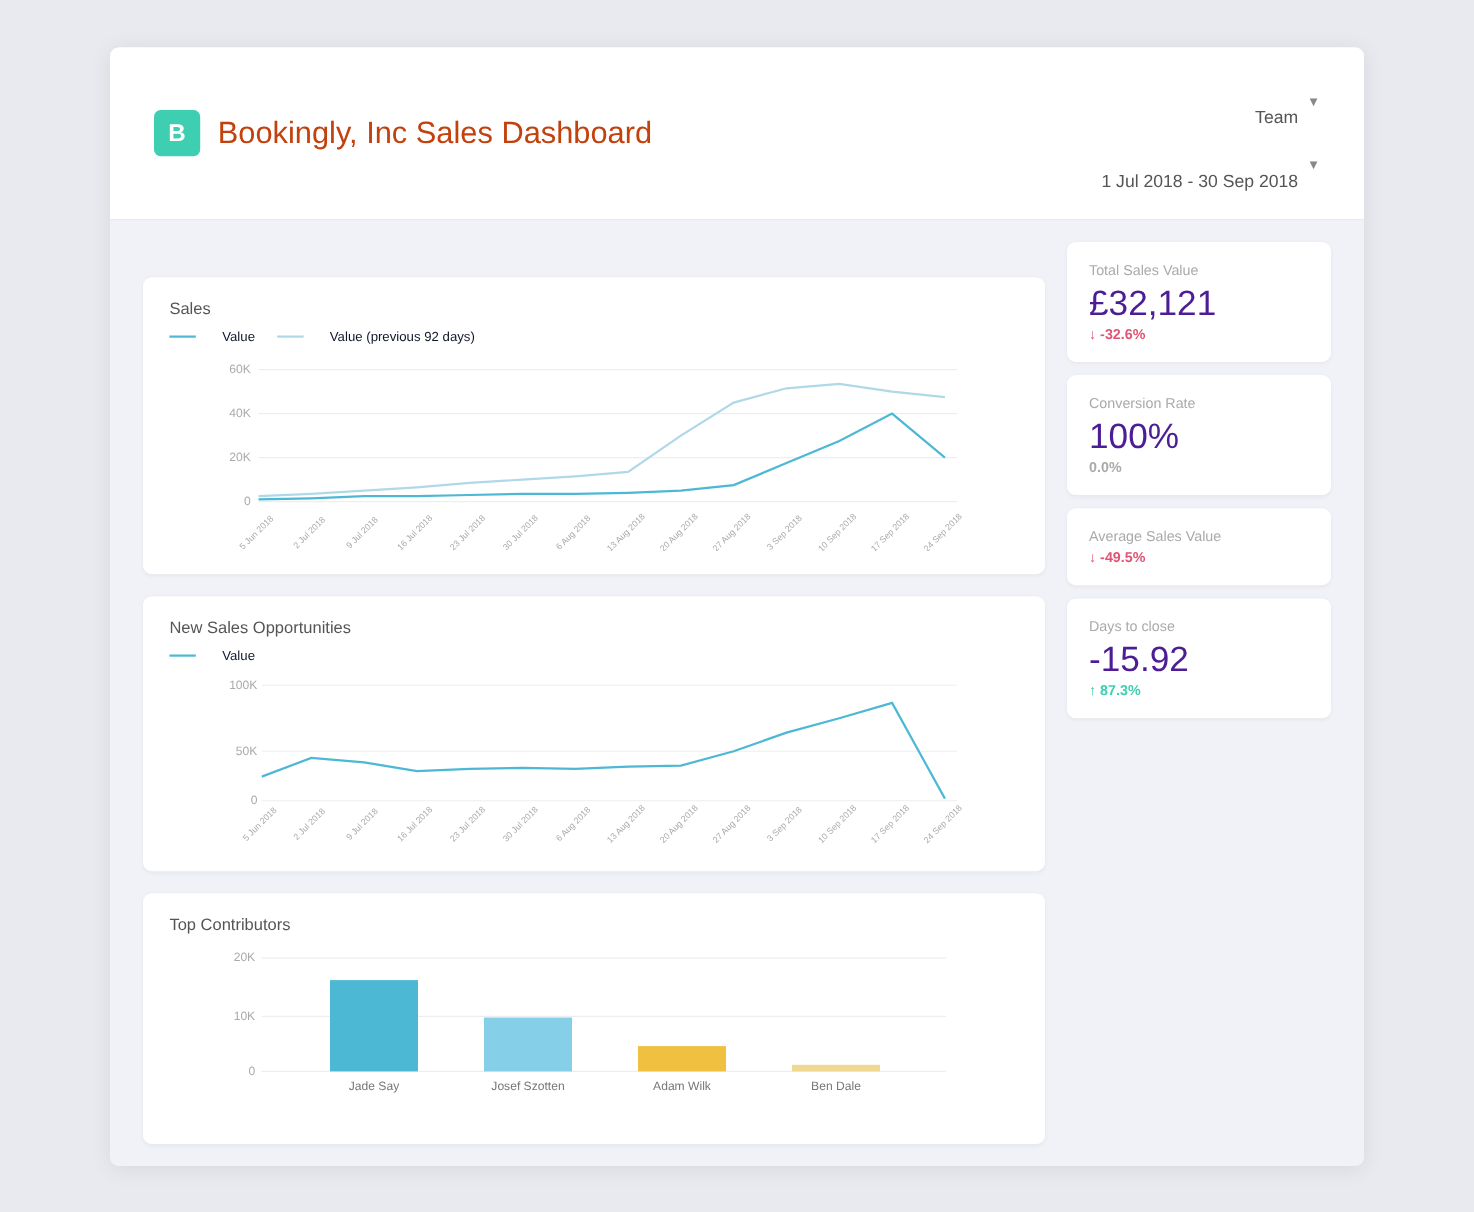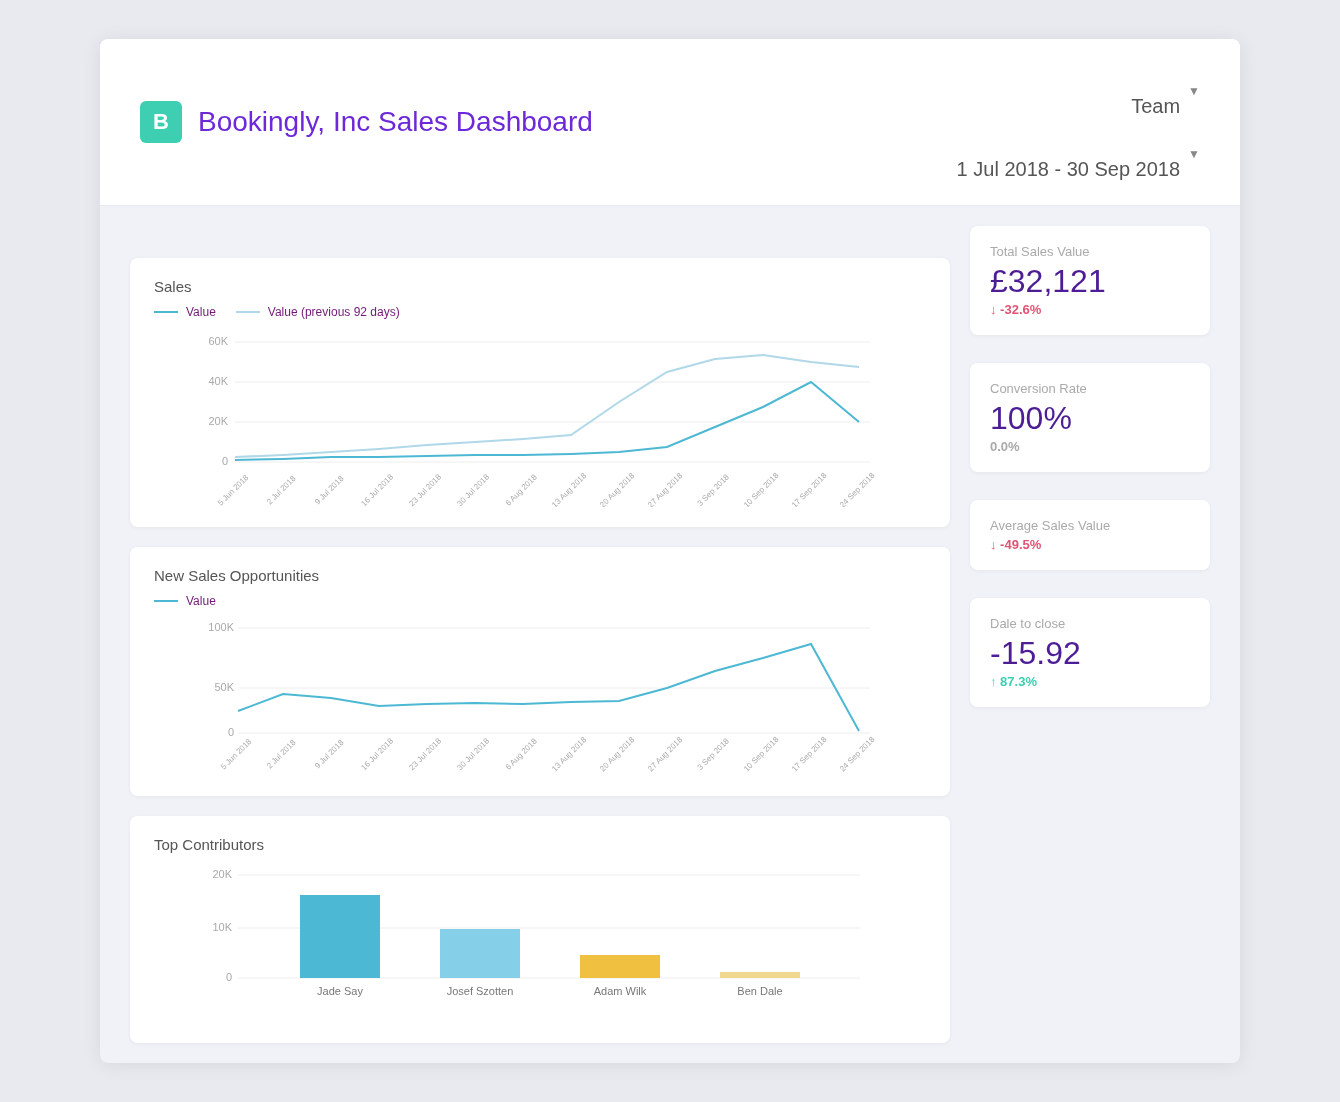--- a/index.html
+++ b/index.html
@@ -41,36 +41,36 @@
       display: flex;
       align-items: center;
       justify-content: center;
       color: #fff;
       font-size: 22px;
       font-weight: bold;
     }
     .header-title {
       font-size: 28px;
       font-weight: 400;
-      color: #6d28d9;
+      color: #c2410c;
     }
     .header-right {
       display: flex;
       flex-direction: column;
       gap: 8px;
       align-items: flex-end;
     }
     .header-dropdown {
       display: flex;
       align-items: center;
       gap: 8px;
       cursor: pointer;
     }
     .header-dropdown-label {
-      font-size: 20px;
+      font-size: 16px;
       color: #555;
       margin-top: 32px;
     }
     .dropdown-arrow {
       color: #888;
       font-size: 12px;
     }
     .main-content {
       display: flex;
       padding: 20px 30px;
@@ -96,33 +96,33 @@
       margin-bottom: 10px;
     }
     .legend {
       display: flex;
       gap: 20px;
       margin-bottom: 8px;
     }
     .legend-item {
       display: flex;
       align-items: center;
-      gap: 8px;
+      gap: 24px;
       font-size: 12px;
-      color: #701a75;
+      color: #0f172a;
     }
     .legend-line {
       width: 24px;
       height: 2px;
     }
     .metrics-column {
       width: 240px;
       display: flex;
       flex-direction: column;
-      gap: 16px;
+      gap: 0;
     }
     .metric-card {
       background: #fff;
       border-radius: 8px;
       padding: 18px 20px;
       margin-bottom: 12px;
       box-shadow: 0 1px 4px rgba(0,0,0,0.05);
     }
     .metric-label {
       font-size: 13px;
@@ -295,19 +295,19 @@
       <div class="metric-card">
         <div class="metric-label">Conversion Rate</div>
         <div class="metric-value">100%</div>
         <div class="metric-change neutral">0.0%</div>
       </div>
       <div class="metric-card">
         <div class="metric-label">Average Sales Value</div>
         <div class="metric-change down">↓ -49.5%</div>
       </div>
       <div class="metric-card">
-        <div class="metric-label">Dale to close</div>
+        <div class="metric-label">Days to close</div>
         <div class="metric-value">-15.92</div>
         <div class="metric-change up">↑ 87.3%</div>
       </div>
     </div>
   </div>
 </div>
 
 </body></html>

